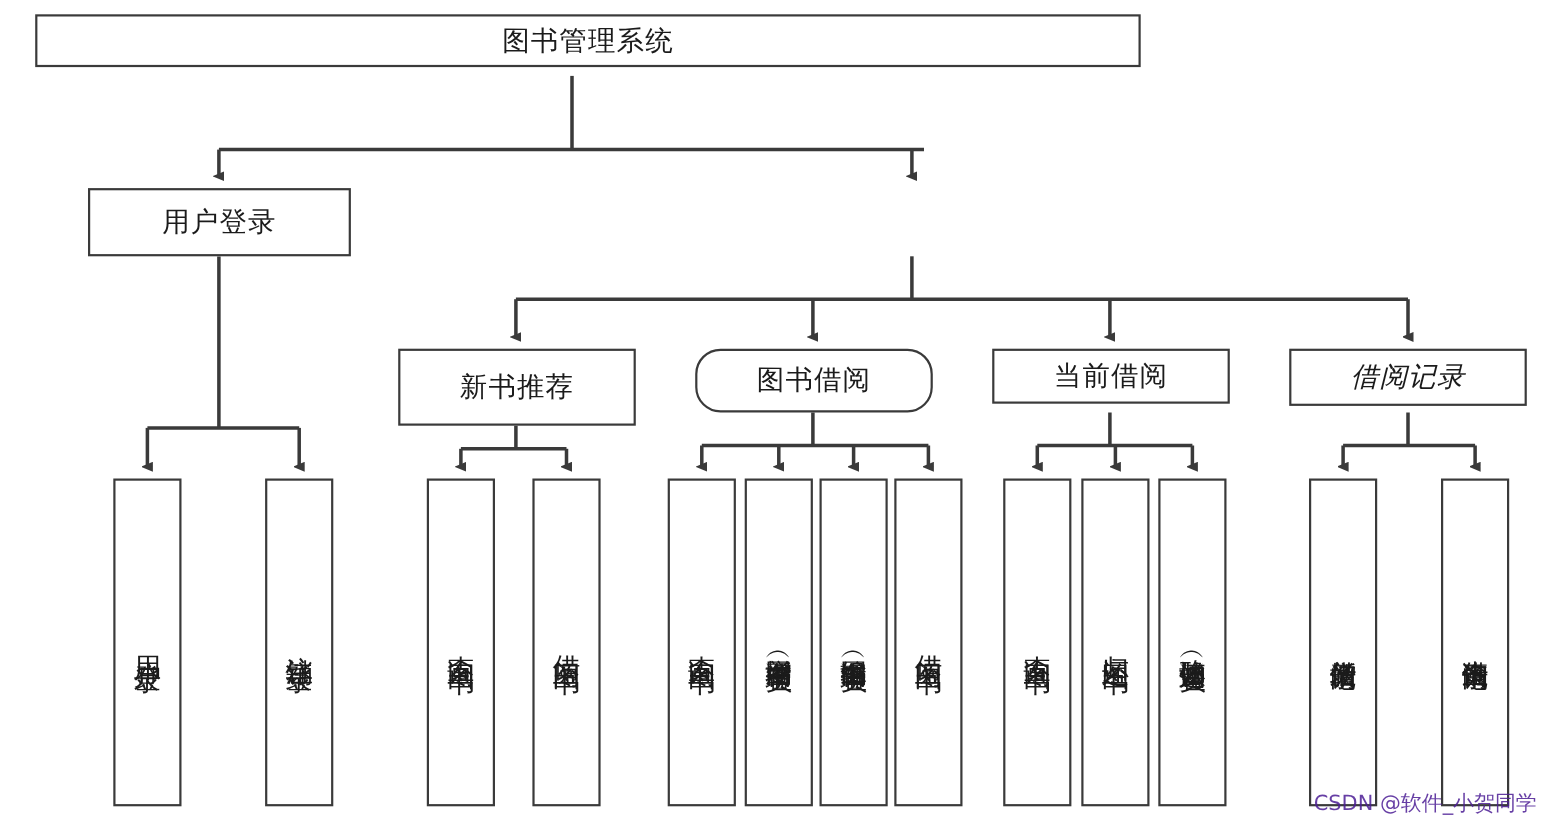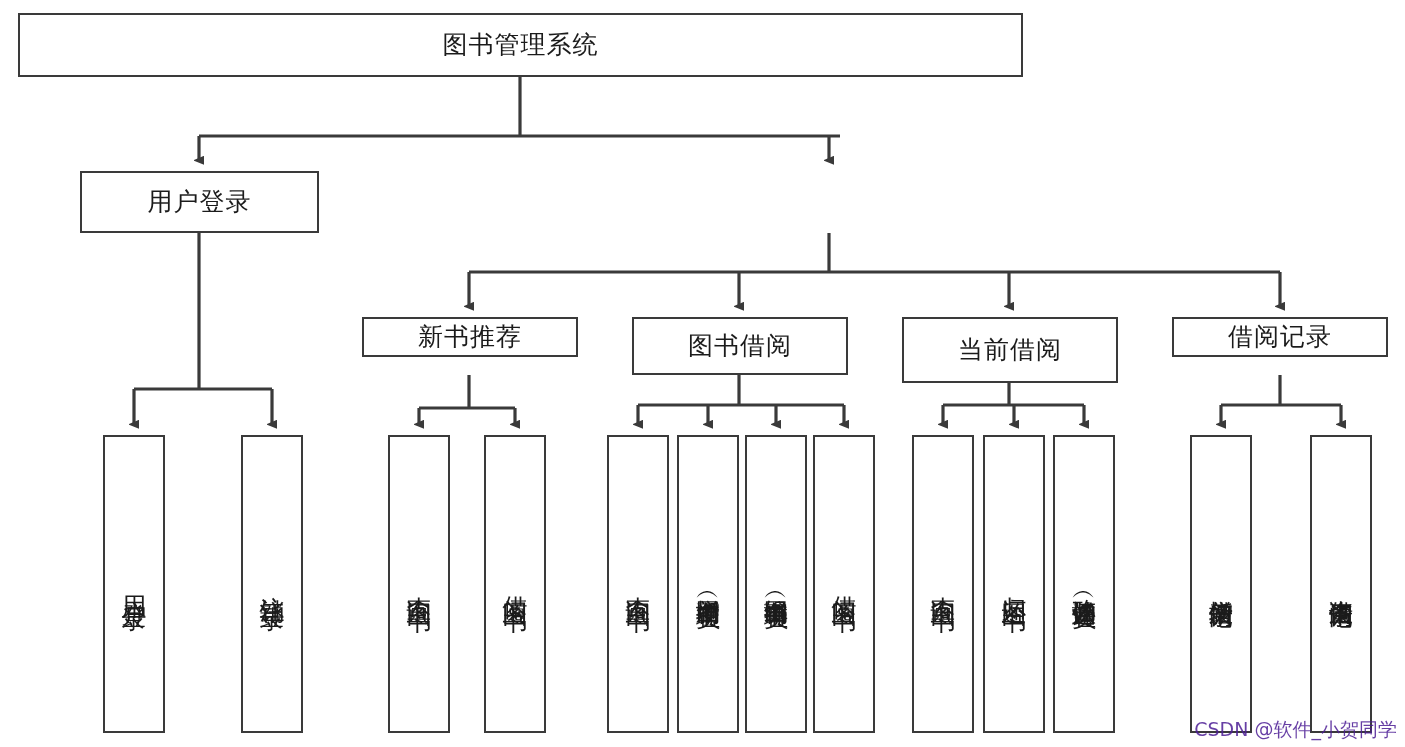--- a/index.html
+++ b/index.html
@@ -115,38 +115,38 @@
       <path d="M1014,405 L1014,424" marker-end="url(#arrow)"></path>
       <path d="M1084,405 L1084,424" marker-end="url(#arrow)"></path>
 
       <path d="M1280,375 L1280,405"></path>
       <path d="M1221,405 L1341,405"></path>
       <path d="M1221,405 L1221,424" marker-end="url(#arrow)"></path>
       <path d="M1341,405 L1341,424" marker-end="url(#arrow)"></path>
     </g>
   </svg>
 
-  <div class="node root" style="left:18px; top:13px; width:1005px; height:64px;justify-content:center;">
+  <div class="node root" style="left:32px; top:13px; width:1005px; height:48px;justify-content:center;">
     <span class="label">图书管理系统</span>
   </div>
 
   <div class="node" style="left:80px; top:171px; width:239px; height:62px;">
     <span class="label">用户登录</span>
   </div>
 
-  <div class="node" style="left:362px; top:317px; width:216px; height:40px;">
+  <div class="node" style="left:362px; top:317px; width:216px; height:70px;">
     <span class="label">新书推荐</span>
   </div>
-  <div class="node" style="left:632px; top:317px; width:216px; height:58px;">
+  <div class="node" style="left:632px; top:317px; width:216px; height:58px;border-radius:23px;">
     <span class="label">图书借阅</span>
   </div>
-  <div class="node" style="left:902px; top:317px; width:216px; height:66px;">
+  <div class="node" style="left:902px; top:317px; width:216px; height:50px;">
     <span class="label">当前借阅</span>
   </div>
-  <div class="node" style="left:1172px; top:317px; width:216px; height:40px;">
+  <div class="node" style="left:1172px; top:317px; width:216px; height:52px;font-style:italic;">
     <span class="label">借阅记录</span>
   </div>
 
   <div class="node vert" style="left:103px; top:435px; width:62px; height:298px;">
     <span class="label">用户登录</span>
   </div>
   <div class="node vert" style="left:241px; top:435px; width:62px; height:298px;">
     <span class="label">注销登录</span>
   </div>
   <div class="node vert" style="left:388px; top:435px; width:62px; height:298px;">

